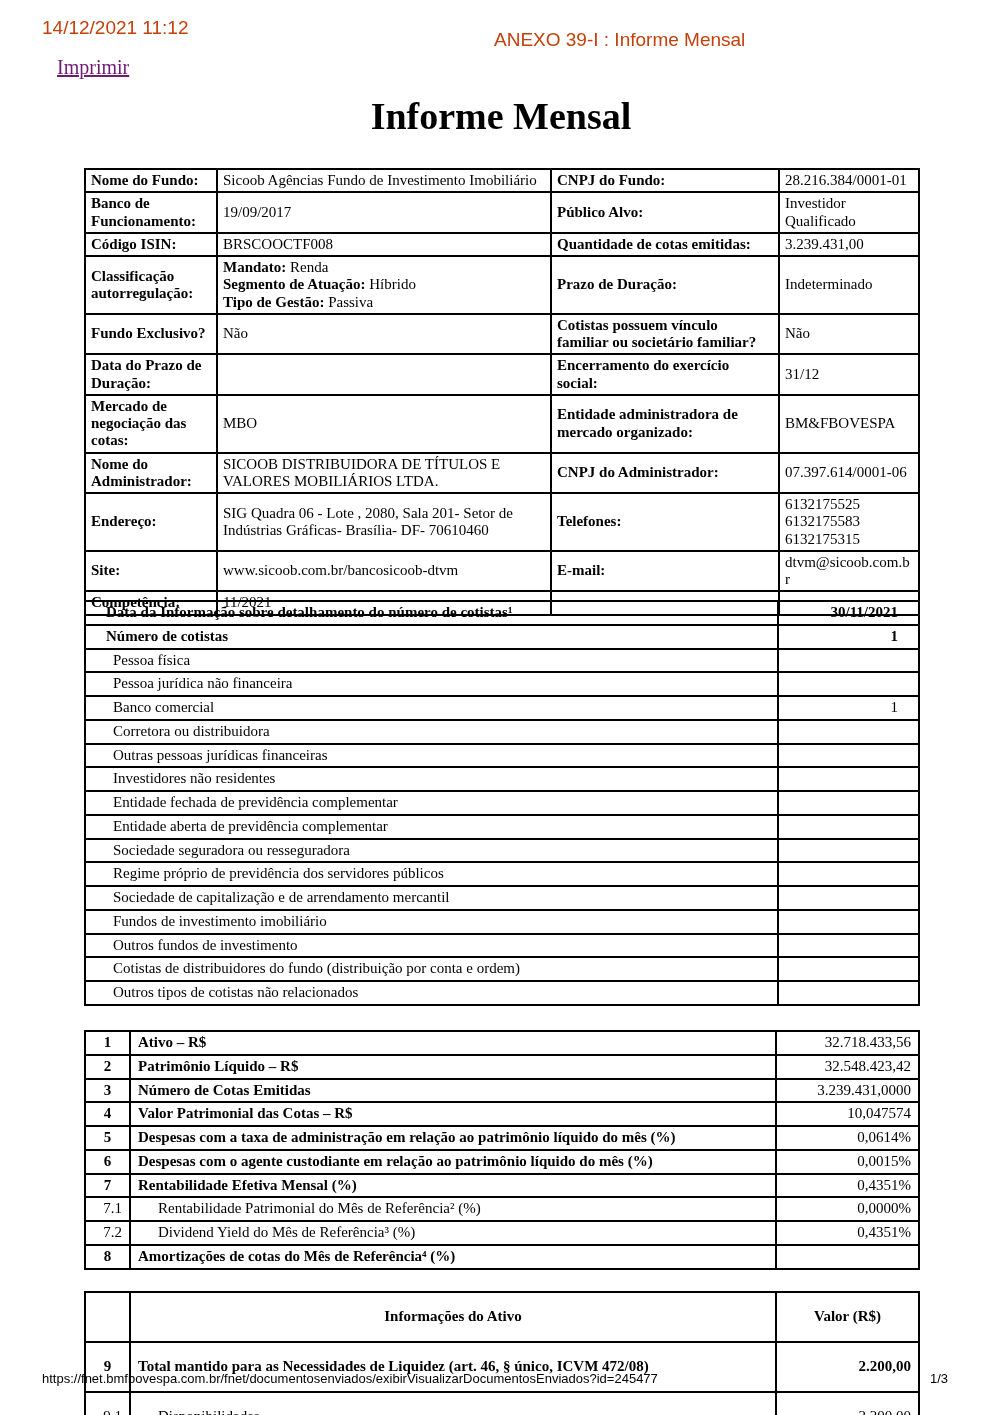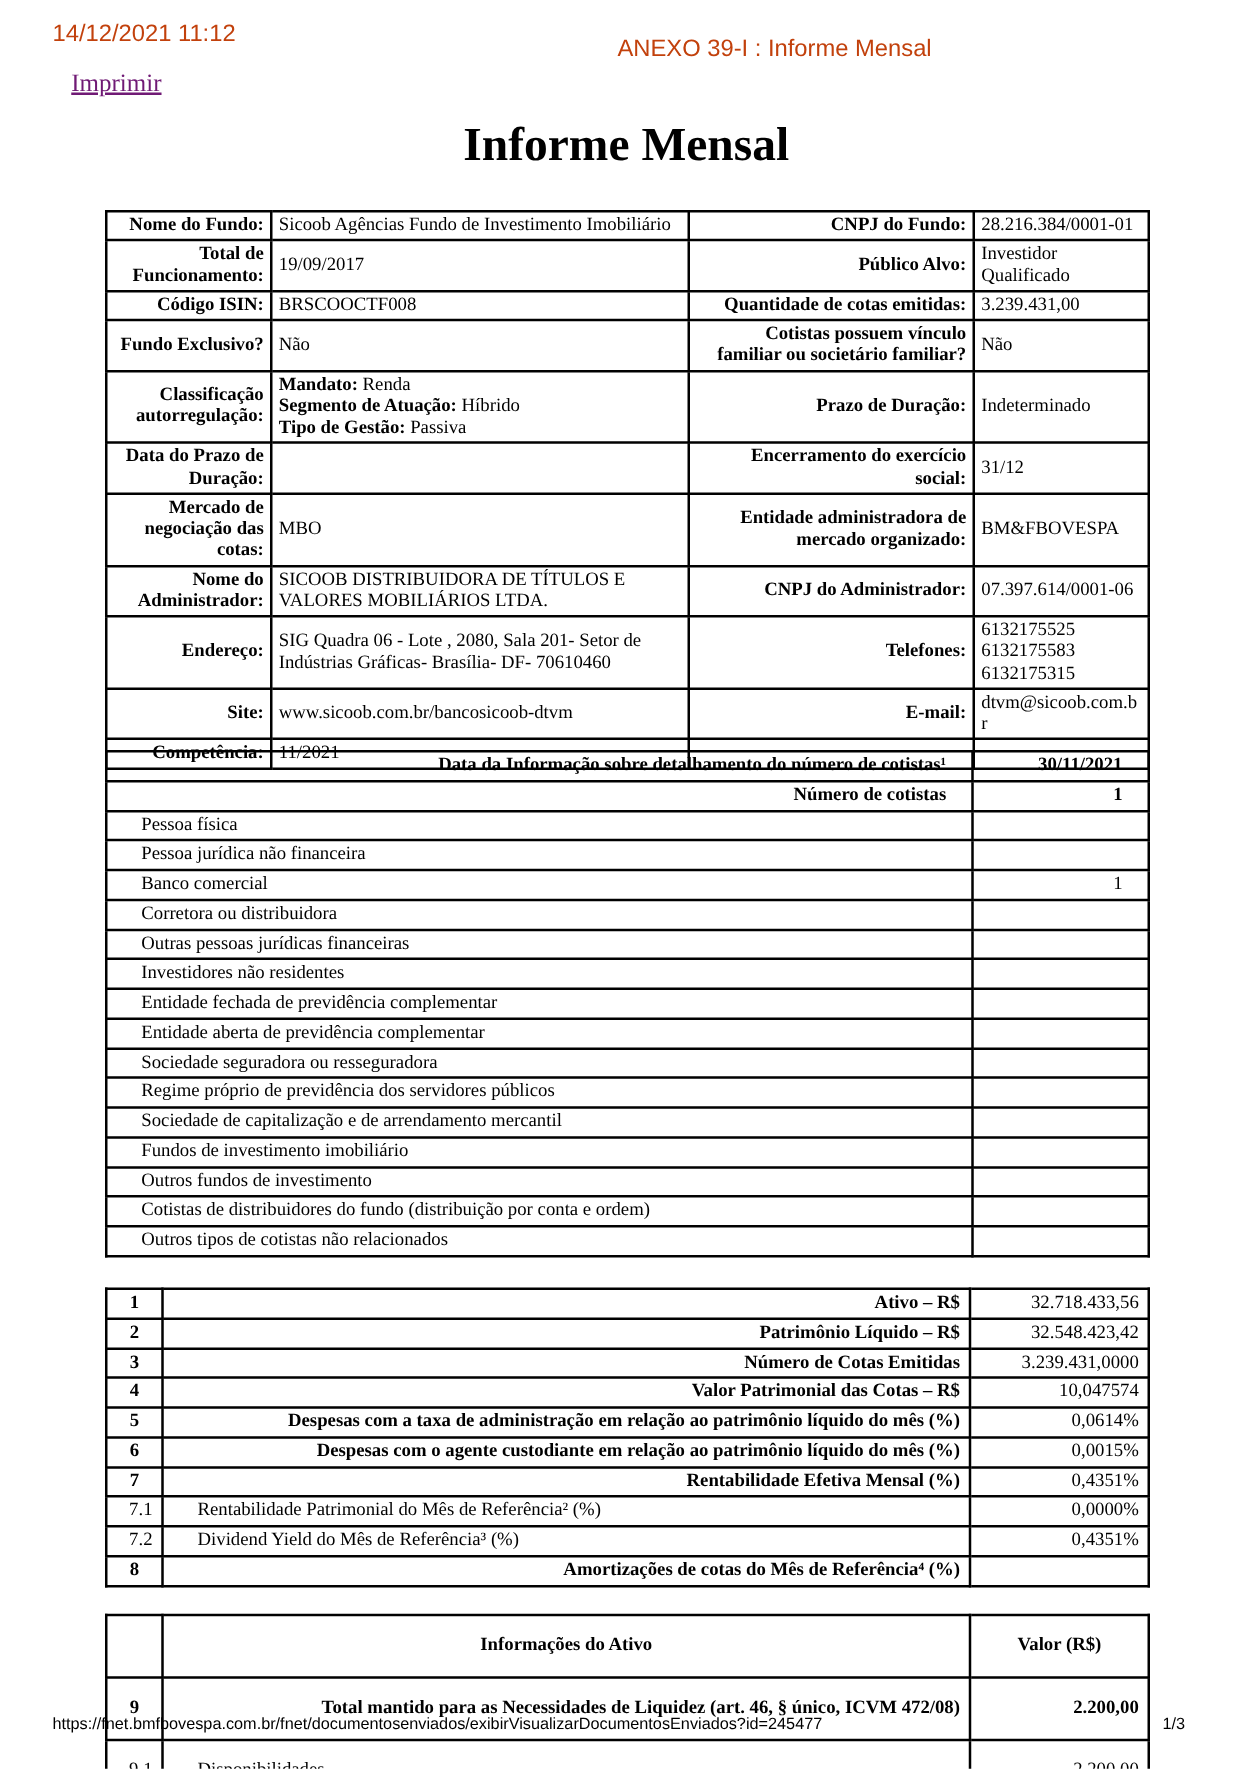--- a/index.html
+++ b/index.html
@@ -29,21 +29,21 @@
     word-wrap:break-word; overflow-wrap:break-word;
   }
   .t1 { top:168px; }
   .t1 td { padding:2px 5px; line-height:1.15; }
   .t2 { top:600px; }
   .t2 td { padding:3px 20px; line-height:1.05; }
   .t3 { top:1030px; }
   .t3 td { padding:3px 7px; line-height:1.05; }
   .t4 { top:1291px; }
   .t4 td { padding:16px 7px; line-height:1.05; }
-  td.b, span.b { font-weight:bold;text-align:right; }
+  td.b, span.b { font-weight:bold; }
   td.r { text-align:right; }
   td.c { text-align:center; }
   td.ind { padding-left:27px !important; }
   td.pre { white-space:pre-line;margin-top:43px; }
   .pf {
     position:absolute; left:42px; right:52px; top:1371px;
     display:flex; justify-content:space-between;
     font-family:"Liberation Sans", sans-serif; font-size:13px;gap:30px;
   }
 </style>
@@ -65,48 +65,48 @@
       <col style="width:140px">
     </colgroup>
   <tbody>
   <tr>
     <td class="b">Nome do Fundo:</td>
     <td>Sicoob Agências Fundo de Investimento Imobiliário</td>
     <td class="b">CNPJ do Fundo:</td>
     <td>28.216.384/0001-01</td>
   </tr>
   <tr>
-    <td class="b">Total de Funcionamento:</td>
+    <td class="b">Banco de Funcionamento:</td>
     <td>19/09/2017</td>
     <td class="b">Público Alvo:</td>
     <td>Investidor Qualificado</td>
   </tr>
   <tr>
     <td class="b">Código ISIN:</td>
     <td>BRSCOOCTF008</td>
     <td class="b">Quantidade de cotas emitidas:</td>
     <td>3.239.431,00</td>
-  </tr>
-  <tr>
-    <td class="b">Fundo Exclusivo?</td>
-    <td>Não</td>
-    <td class="b">Cotistas possuem vínculo familiar ou societário familiar?</td>
-    <td>Não</td>
   </tr>
   <tr>
     <td class="b">Classificação autorregulação:</td>
     <td>
       <div><span class="b">Mandato:</span> <span>Renda</span></div>
       <div><span class="b">Segmento de Atuação:</span> <span>Híbrido</span></div>
       <div><span class="b">Tipo de Gestão:</span> <span>Passiva</span></div>
     </td>
     <td class="b">Prazo de Duração:</td>
     <td>Indeterminado</td>
   </tr>
   <tr>
+    <td class="b">Fundo Exclusivo?</td>
+    <td>Não</td>
+    <td class="b">Cotistas possuem vínculo familiar ou societário familiar?</td>
+    <td>Não</td>
+  </tr>
+  <tr>
     <td class="b">Data do Prazo de Duração:</td>
     <td></td>
     <td class="b">Encerramento do exercício social:</td>
     <td>31/12</td>
   </tr>
   <tr>
     <td class="b">Mercado de negociação das cotas:</td>
     <td>MBO</td>
     <td class="b">Entidade administradora de mercado organizado:</td>
     <td>BM&amp;FBOVESPA</td>

